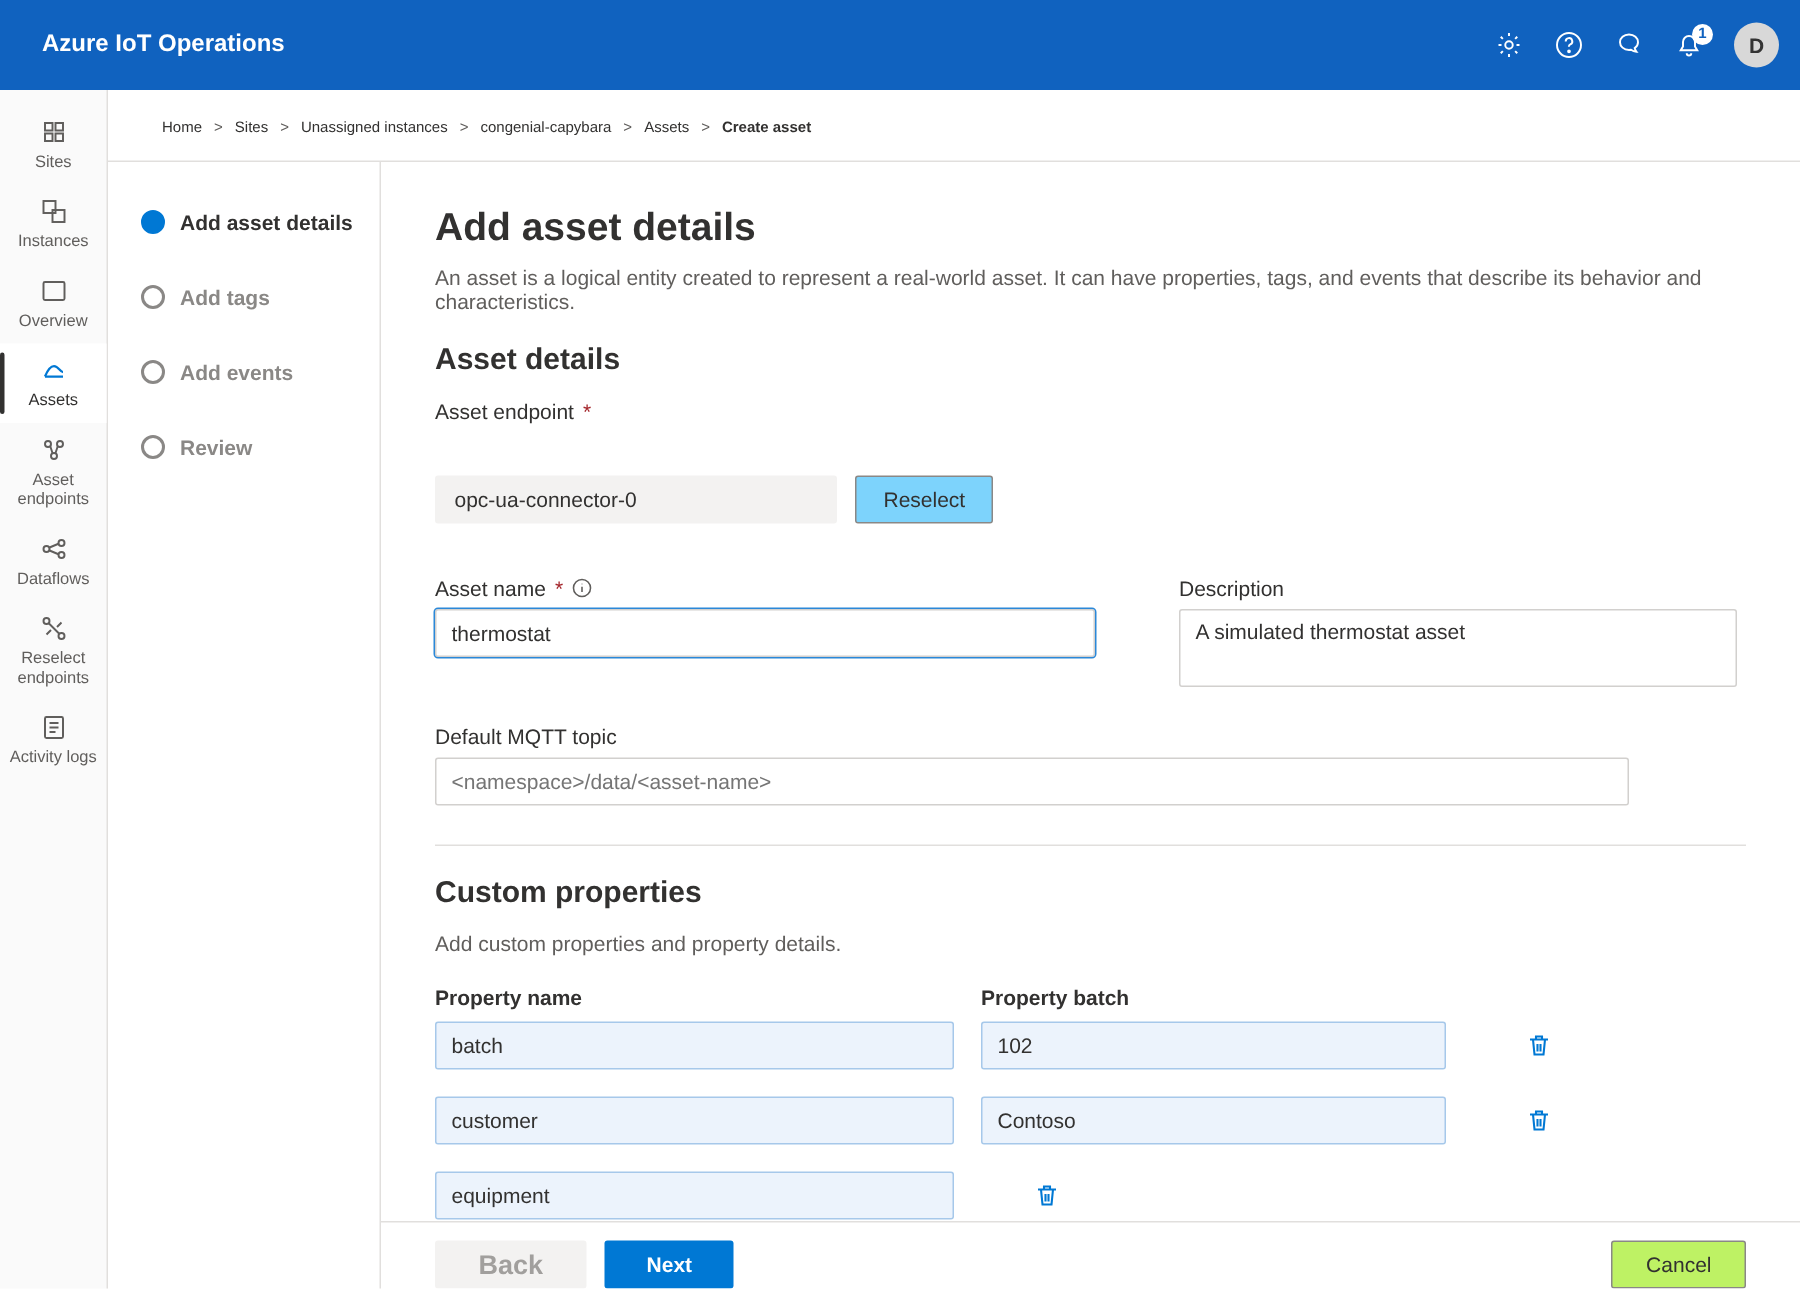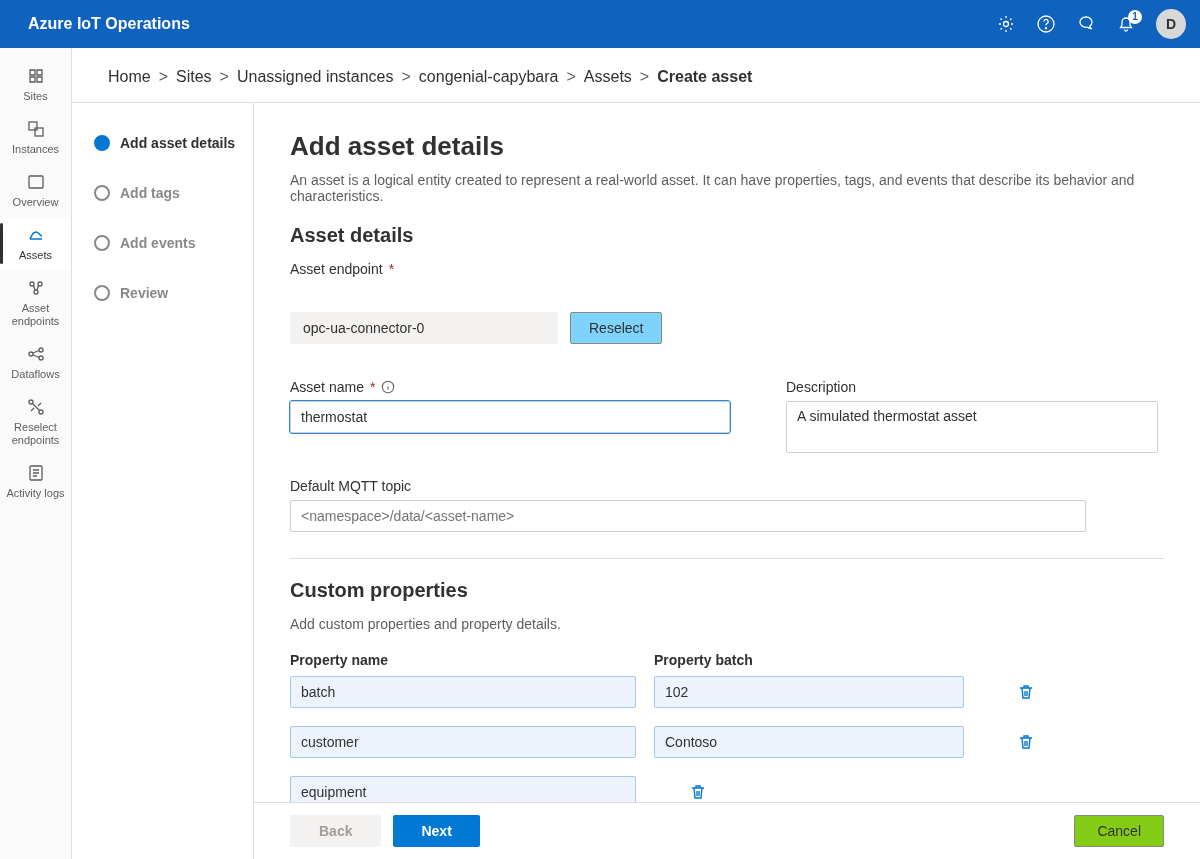--- a/index.html
+++ b/index.html
@@ -13,42 +13,42 @@
     --field-blue:#ecf3fc;
     --field-blue-border:#a6c8ea;
     --focus-blue:#2b88d8;
     --wizard-inactive:#8a8886;
   }
   *{box-sizing:border-box;}
   html,body{margin:0;padding:0;font-family:"Segoe UI","Segoe UI Web",Arial,sans-serif;color:var(--text);font-size:14px;}
   body{width:1200px;height:859px;overflow:hidden;background:#ffffff;position:relative;}
 
   
-  .topbar{display:flex;align-items:center;justify-content:space-between;height:48px;background:var(--topbar);color:#fff;padding:0 14px 0 28px;}
+  .topbar{display:flex;align-items:center;justify-content:space-between;height:60px;background:var(--topbar);color:#fff;padding:0 14px 0 28px;}
   .brand{font-size:16px;font-weight:600;}
   .topicons{display:flex;align-items:center;gap:20px;}
   .topicons .icon{width:20px;height:20px;display:flex;align-items:center;justify-content:center;color:#fff;cursor:pointer;}
   .bell-wrap{position:relative;}
   .bell-wrap .badge{position:absolute;top:-4px;right:-6px;background:#fff;color:var(--topbar);border-radius:8px;font-size:10px;font-weight:600;min-width:14px;height:14px;line-height:14px;text-align:center;padding:0 3px;}
   .avatar{width:30px;height:30px;border-radius:50%;background:#d8d8d8;color:#333;display:flex;align-items:center;justify-content:center;font-weight:600;font-size:14px;cursor:pointer;}
 
   
   .shell{display:flex;height:calc(859px - 48px);}
 
   
   .sidebar{width:72px;display:flex;flex-direction:column;padding-top:10px;background:#fafafa;border-right:1px solid var(--light-border);}
   .sidebar .navitem{display:flex;flex-direction:column;align-items:center;justify-content:center;gap:4px;padding:8px 2px;cursor:pointer;color:var(--muted);font-size:11px;line-height:13px;text-align:center;}
   .sidebar .navitem svg{width:20px;height:20px;}
   .sidebar .navitem.active{background:#fff;position:relative;color:var(--text);}
   .sidebar .navitem.active::before{content:"";position:absolute;left:0;top:6px;bottom:6px;width:3px;background:var(--text);border-radius:2px;}
   .sidebar .navitem.active svg{color:var(--azure-blue);}
 
   
   .maincol{flex:1;display:flex;flex-direction:column;min-width:0;}
-  .breadcrumbs{padding:20px 28px 16px 36px;font-size:16px;color:var(--text);border-bottom:1px solid var(--light-border);display:flex;flex-wrap:wrap;gap:8px;align-items:flex-end;}
+  .breadcrumbs{padding:20px 28px 16px 36px;font-size:10px;color:var(--text);border-bottom:1px solid var(--light-border);display:flex;flex-wrap:wrap;gap:8px;align-items:flex-end;}
   .breadcrumbs a{color:var(--text);text-decoration:none;cursor:pointer;}
   .breadcrumbs .sep{color:var(--muted);}
   .breadcrumbs .current{font-weight:600;}
 
   .workspace{flex:1;display:flex;min-height:0;}
   .workspace .wizard{width:182px;border-right:1px solid var(--light-border);padding:32px 12px 20px 22px;}
   .wizard .step{display:flex;align-items:center;gap:10px;font-size:14px;color:var(--wizard-inactive);margin-bottom:34px;cursor:default;font-weight:600;}
   .wizard .step .circle{width:16px;height:16px;border-radius:50%;border:2px solid var(--wizard-inactive);flex:0 0 auto;}
   .wizard .step.current{color:var(--text);}
   .wizard .step.current .circle{background:var(--azure-blue);border-color:var(--azure-blue);}
@@ -85,22 +85,22 @@
   .prop-header .ph2{}
   .prop-row{display:flex;gap:18px;align-items:center;margin-bottom:18px;}
   .prop-row input{width:346px;background:var(--field-blue);border-color:var(--field-blue-border);}
   .prop-row input.detail{width:310px;}
   .trash{color:var(--azure-blue);cursor:pointer;width:20px;height:20px;display:flex;align-items:center;justify-content:center;margin-left:34px;}
 
   
   .footer{display:flex;align-items:center;justify-content:space-between;border-top:1px solid var(--light-border);padding:12px 36px;background:#fff;}
   .footer .left{display:flex;gap:12px;}
   .btn-primary{height:32px;padding:0 28px;background:var(--azure-blue);color:#fff;border:none;border-radius:2px;font-size:14px;font-weight:600;cursor:pointer;}
-  .btn-disabled{height:32px;padding:0 28px;background:#f3f2f1;color:#a19f9d;border:1px solid #f3f2f1;border-radius:2px;font-size:14px;font-weight:600;cursor:not-allowed;}
-  .btn-secondary{height:32px;padding:0 22px;background:#84cc16;color:var(--text);border:1px solid #8a8886;border-radius:2px;font-size:14px;cursor:pointer;text-align:center;}
+  .btn-disabled{height:32px;padding:0 28px;background:#f3f2f1;color:#a19f9d;border:1px solid #f3f2f1;border-radius:2px;font-size:18px;font-weight:600;cursor:not-allowed;}
+  .btn-secondary{height:32px;padding:0 22px;background:#bef264;color:var(--text);border:1px solid #8a8886;border-radius:2px;font-size:14px;cursor:pointer;text-align:center;}
 </style>
 </head>
 <body>
 
 <header class="topbar">
   <div class="brand">Azure IoT Operations</div>
   <div class="topicons">
     <span class="icon">
       <svg viewBox="0 0 20 20" fill="none" stroke="currentColor" stroke-width="1.3">
           <circle cx="10" cy="10" r="2.5"></circle>

